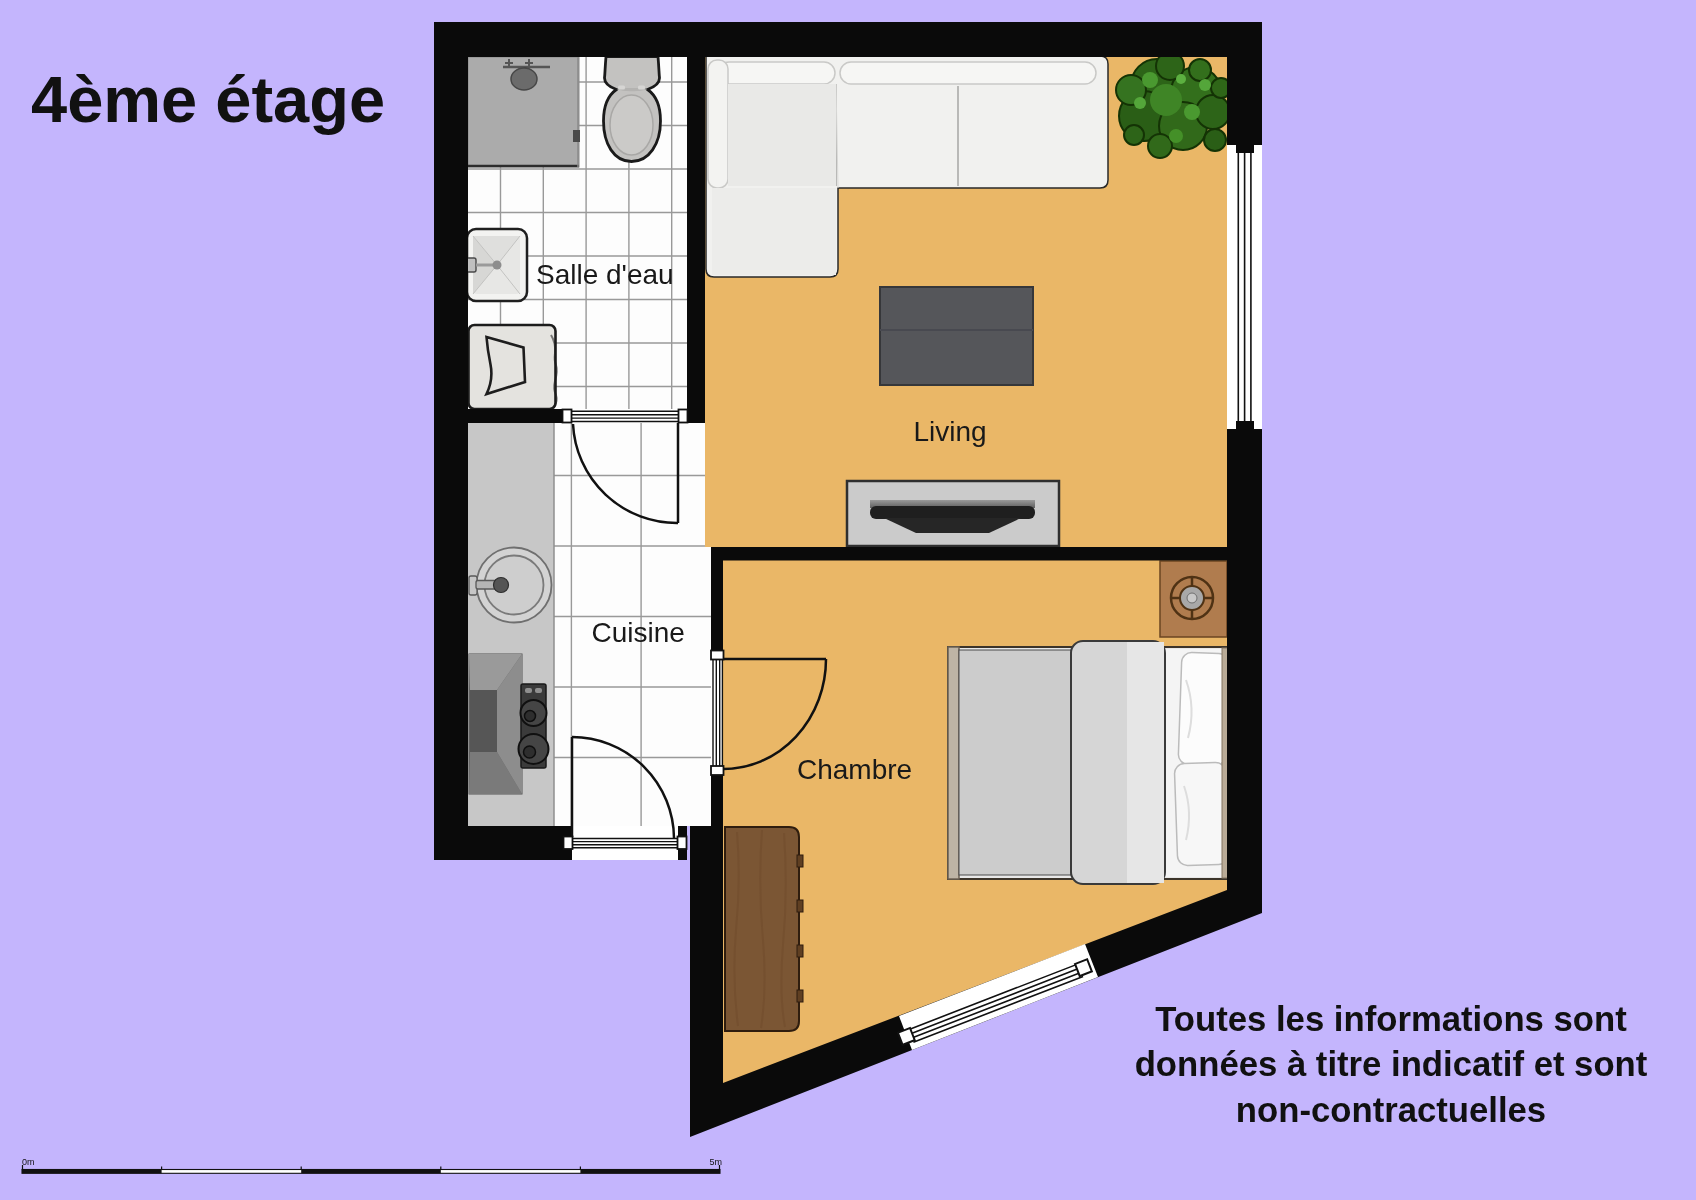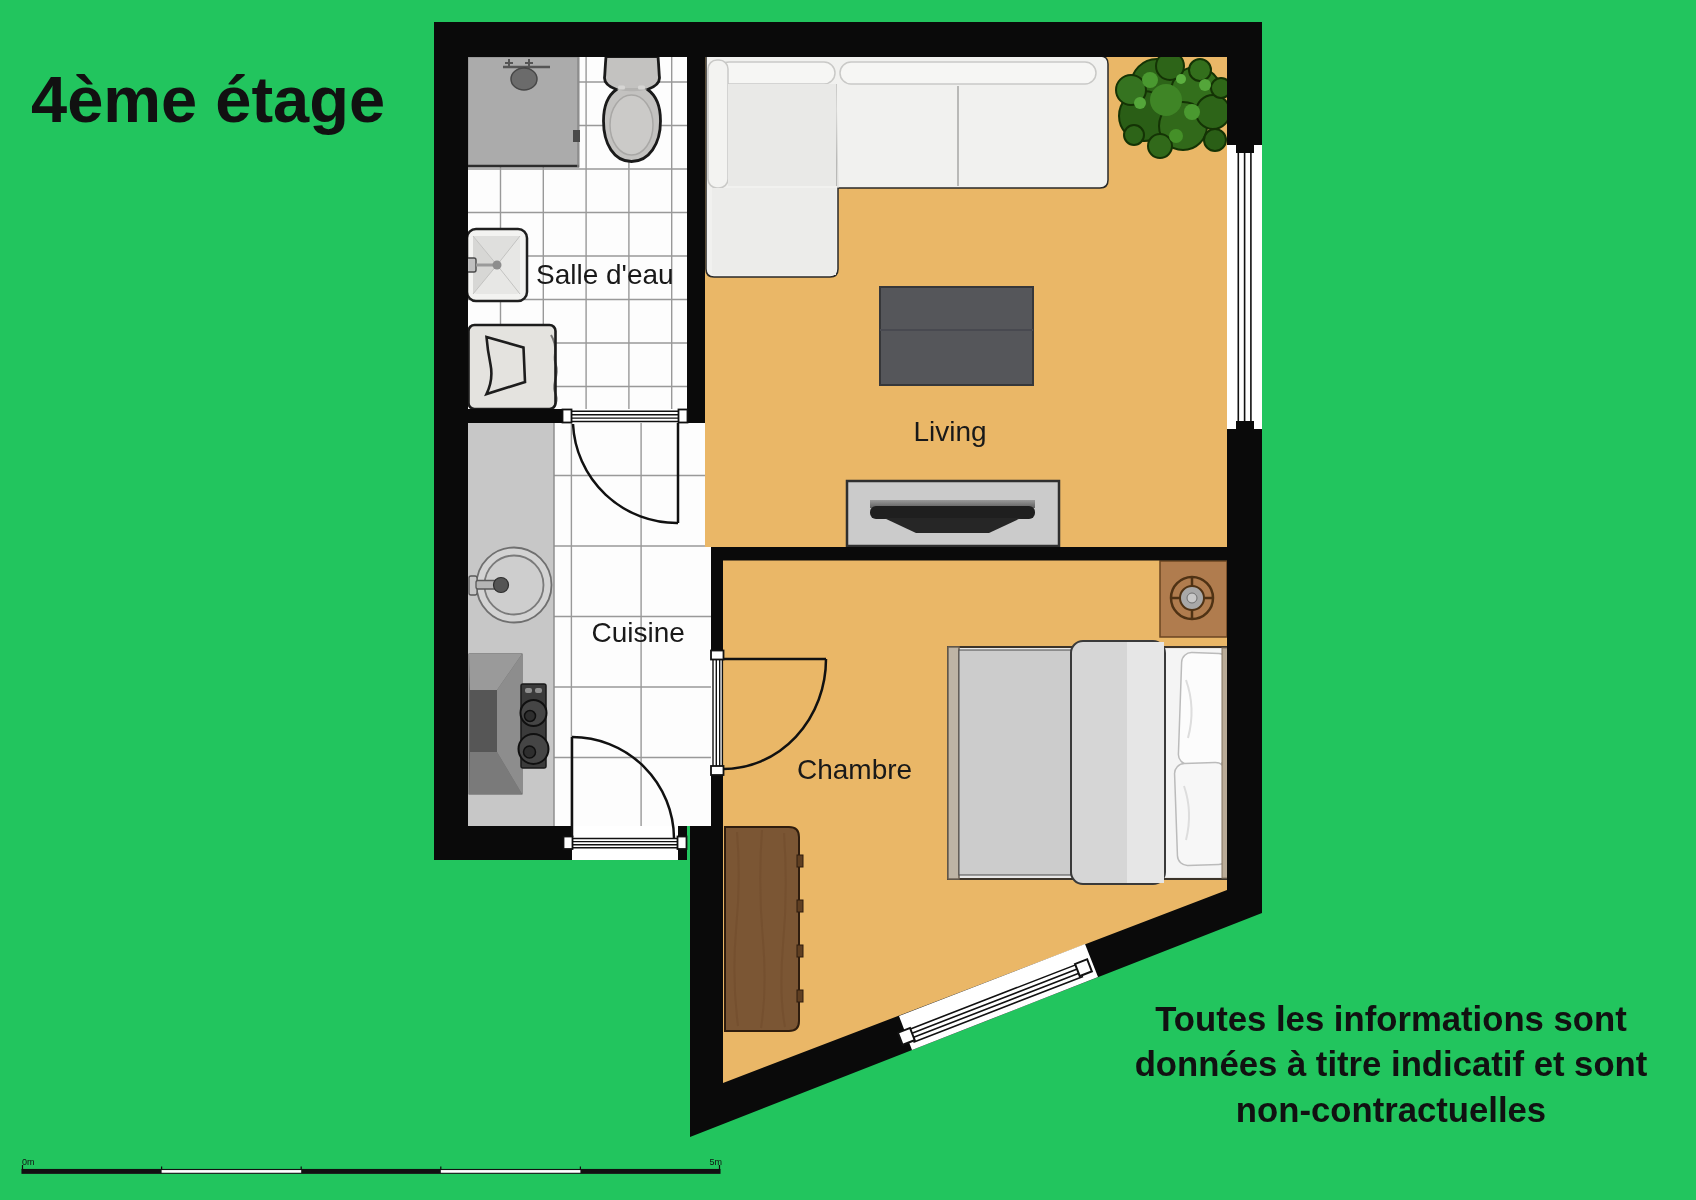--- a/index.html
+++ b/index.html
@@ -1,16 +1,16 @@
 <!DOCTYPE html>
 <html><head>
 <meta charset="utf-8">
 <style>
   html,body{margin:0;padding:0;background:#ffffff;}
-  .page{position:relative;width:1696px;height:1200px;background:#22c55e;overflow:hidden;}
+  .page{position:relative;width:1696px;height:1200px;background:#c4b5fd;overflow:hidden;}
   svg{display:block;}
   text{font-family:"Liberation Sans", sans-serif;}
 </style>
 </head>
 <body>
 <div class="page">
 <svg width="1696" height="1200" viewBox="0 0 1696 1200">
 
 <text x="31" y="122" font-size="65" font-weight="bold" fill="#111111" letter-spacing="0">4ème étage</text>
 

